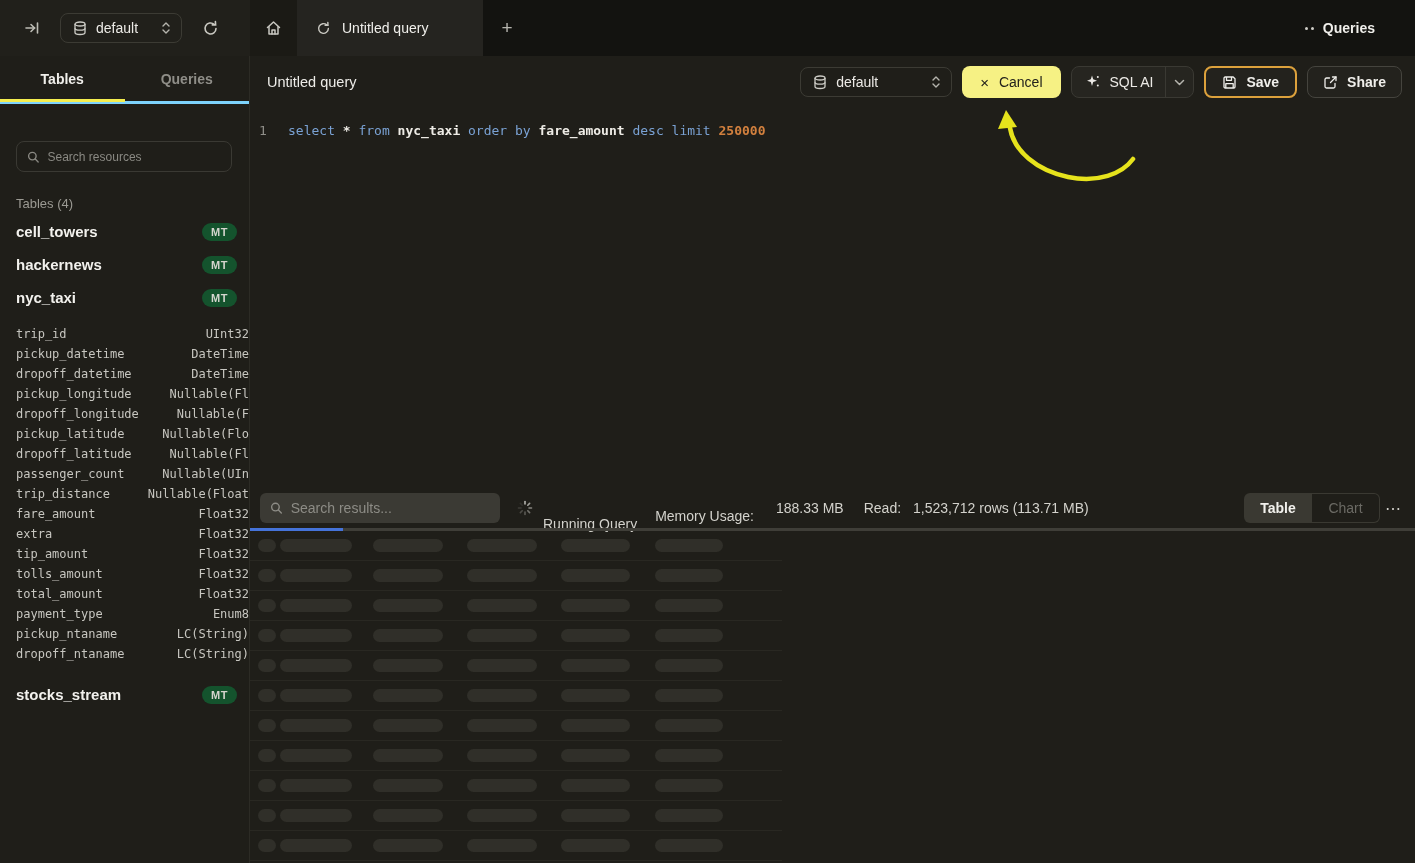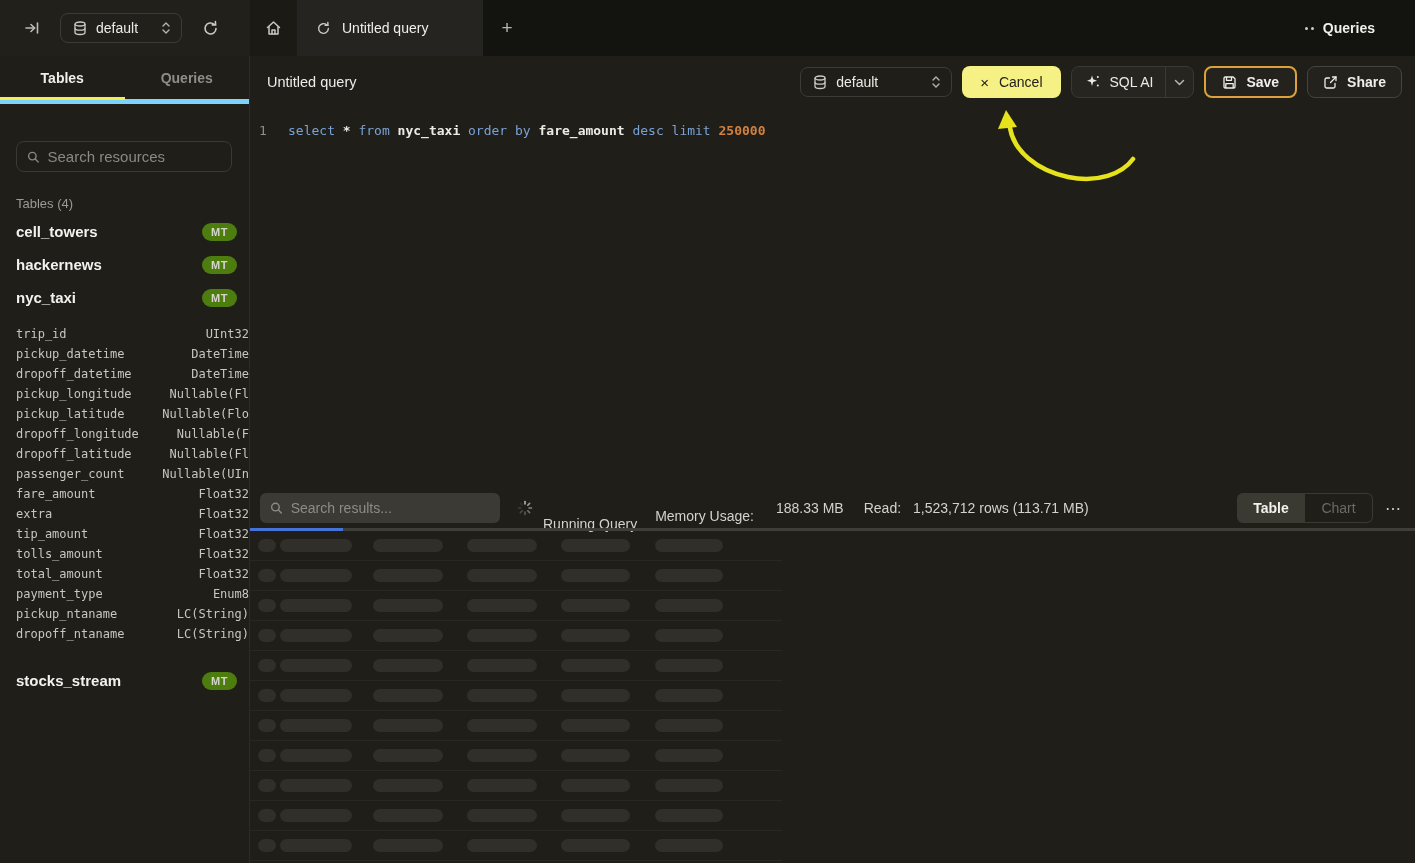--- a/index.html
+++ b/index.html
@@ -23,36 +23,36 @@
   .tab-home { width:47px; background:#1b1a15; display:flex; align-items:center; justify-content:center; border:none; color:#c9c8c1; cursor:pointer; }
   .tab-active { width:186px; background:#252420; display:flex; align-items:center; gap:11px; padding-left:19px; border:none; color:#f0efeb; font-size:14px; cursor:pointer; }
   .tab-plus { width:48px; background:transparent; border:none; color:#b5b4ad; font-size:19px; font-weight:400; cursor:pointer; }
   .topbar-right { display:flex; align-items:center; margin-left:auto; padding-right:40px; gap:10px; }
   .queries-link { display:flex; align-items:center; gap:9px; background:none; border:none; color:#f0efeb; font-size:14px; font-weight:600; cursor:pointer; }
   .dots-icon { display:flex; gap:3px; align-items:center; }
   .dots-icon i { width:3px; height:3px; border-radius:50%; background:#cfcec8; }
 
   
   .sidebar { position:absolute; top:56px; left:0; width:250px; bottom:0; background:#1f1e19; border-right:1px solid #2c2b25; }
-  .side-tabs { height:48px; display:flex; border-bottom:5px solid #7dd3fc; position:relative; }
+  .side-tabs { height:48px; display:flex; border-bottom:3px solid #7dd3fc; position:relative; }
   .side-tab { flex:1; background:none; border:none; font-size:14px; font-weight:600; cursor:pointer; }
   .side-tab.on { color:#f0efeb; }
   .side-tab.off { color:#8f8e88; }
   .side-tab-underline { position:absolute; left:0; bottom:-1px; width:125px; height:3px; background:#f4ed4f; }
   .side-body { padding:20px 17px 0 16px; }
   .new-table-btn { width:100%; height:30px; background:#f4ed4f; color:#21201b; border:none; border-radius:6px; font-size:14px; font-weight:600; display:flex; align-items:center; justify-content:center; gap:8px; cursor:pointer; font-family:"Liberation Sans", sans-serif; }
   .side-search { margin-top:17px; height:31px; border:1px solid #3a3933; border-radius:8px; display:flex; align-items:center; gap:8px; padding:0 10px; color:#8a897f; }
-  .side-search input { background:transparent; border:none; outline:none; color:#d8d7d1; font-size:15px; width:100%; font-family:"Liberation Sans", sans-serif; }
+  .side-search input { background:transparent; border:none; outline:none; color:#d8d7d1; font-size:12px; width:100%; font-family:"Liberation Sans", sans-serif; }
   .side-search input::placeholder { color:#8a8983; }
   .section-label { margin:24px 0 4px 16px; font-size:13px; color:#9b9a93; }
   .tbl-item { height:33px; display:flex; align-items:center; justify-content:space-between; padding-left:16px; padding-right:12px; cursor:pointer; }
   .tbl-name { font-size:15px; font-weight:600; color:#f2f1ed; }
-  .mt-badge { background:#4d7c0f; color:#d5d4ce; font-size:11px; font-weight:700; letter-spacing:.5px; border-radius:10px; padding:3px 9px; }
+  .mt-badge { background:#14532d; color:#d5d4ce; font-size:11px; font-weight:700; letter-spacing:.5px; border-radius:10px; padding:3px 9px; }
   .engine-line { padding-left:16px; font-size:13px; color:#9b9a93; height:20px; }
-  .col-list { margin-top:10px; margin-bottom:20px; }
+  .col-list { margin-top:10px; margin-bottom:14px; }
   .col-row { height:20px; display:flex; justify-content:space-between; align-items:center; padding-left:16px; font-size:12px; color:#c7c6c0; }
   .col-row span { white-space:nowrap; }
   .tbl-item.last { margin-top:10px;gap:48px; }
 
   
   .main { position:absolute; top:56px; left:250px; right:0; bottom:0; background:#1f1e19; }
   .main-toolbar { height:52px; display:flex; align-items:center; padding:0 13px 0 17px; }
   .q-title { font-size:14.5px; color:#edecE8; }
   .tb-right { margin-left:auto; display:flex; align-items:center; gap:10px; }
   .btn { height:32px; border-radius:8px; display:flex; align-items:center; font-size:14px; cursor:pointer; font-family:"Liberation Sans", sans-serif; }
@@ -81,21 +81,21 @@
   .res-search input { background:transparent; border:none; outline:none; width:100%; color:#d8d7d1; font-size:14px; font-family:"Liberation Sans", sans-serif; }
   .res-search input::placeholder { color:#8d8c86; }
   .spinner { margin-left:17px; flex:none; animation:spin 1.1s steps(8) infinite; }
   @keyframes spin { to { transform:rotate(360deg); } }
   .stat-text { font-size:14px; color:#d3d2cc; }
   .status-label { margin-left:10px;margin-top:32px; }
   .mem-label { margin-left:18px;margin-top:16px; }
   .mem-value { margin-left:22px; }
   .read-label { margin-left:20px; }
   .read-value { margin-left:12px; }
-  .res-right { margin-left:auto; display:flex; align-items:center; padding-right:13px; gap:12px; }
+  .res-right { margin-left:auto; display:flex; align-items:center; padding-right:13px; gap:5px; }
   .view-toggle { display:flex; }
   .vt-seg { width:68px; height:30px; font-size:14px; display:flex; align-items:center; justify-content:center; cursor:pointer; font-family:"Liberation Sans", sans-serif; }
   .vt-on { background:#3a3932; color:#f2f1ed; font-weight:600; border:none; border-radius:6px 0 0 6px; }
   .vt-off { background:transparent; color:#6b6a64; border:1px solid #3a3932; border-left:none; border-radius:0 6px 6px 0; }
   .overflow-btn { background:none; border:none; color:#cfcec8; font-size:16px; letter-spacing:1px; cursor:pointer; }
   .progress { height:3px; background:#3f3e38; position:relative; }
   .progress-fill { position:absolute; left:0; top:0; height:3px; width:93px; background:#4573d9; }
   .skel-table { position:relative; }
   .skel-row { height:30px; position:relative; width:532px; border-bottom:1px solid #292822; }
   .skel-pill { position:absolute; top:8px; height:13px; border-radius:7px; background:#302f29; }
@@ -208,34 +208,38 @@
       </div>
       <div class="col-row">
         <span>dropoff_datetime</span>
         <span>DateTime</span>
       </div>
       <div class="col-row">
         <span>pickup_longitude</span>
         <span>Nullable(Fl</span>
       </div>
       <div class="col-row">
+        <span>dropoff_longitude</span>
+        <span>Nullable(F</span>
+      </div>
+      <div class="col-row">
         <span>pickup_latitude</span>
         <span>Nullable(Flo</span>
       </div>
       <div class="col-row">
-        <span>dropoff_longitude</span>
-        <span>Nullable(F</span>
-      </div>
-      <div class="col-row">
         <span>dropoff_latitude</span>
         <span>Nullable(Fl</span>
       </div>
       <div class="col-row">
         <span>passenger_count</span>
         <span>Nullable(UIn</span>
+      </div>
+      <div class="col-row">
+        <span>trip_distance</span>
+        <span>Nullable(Float</span>
       </div>
       <div class="col-row">
         <span>fare_amount</span>
         <span>Float32</span>
       </div>
       <div class="col-row">
         <span>extra</span>
         <span>Float32</span>
       </div>
       <div class="col-row">

